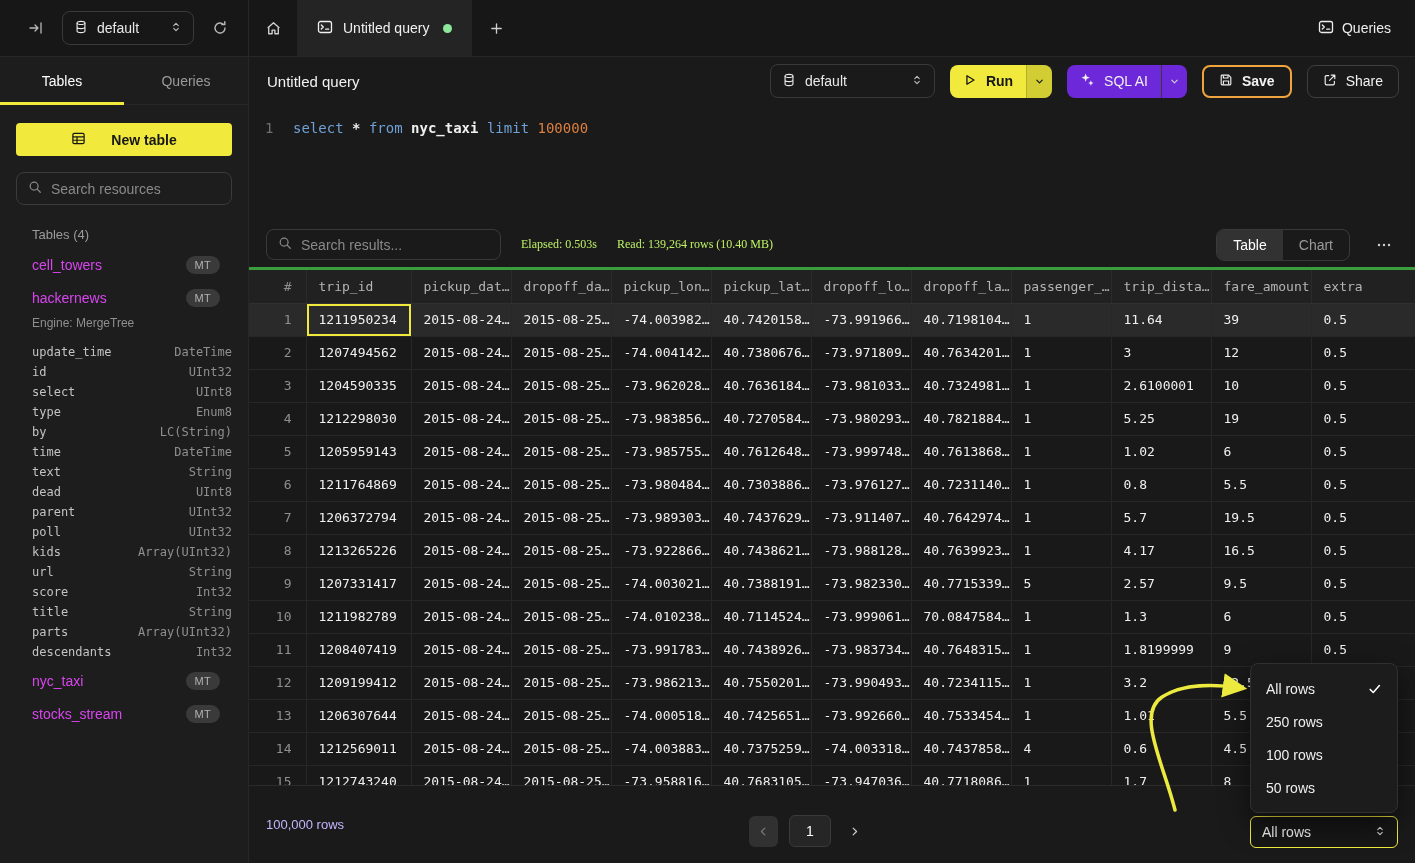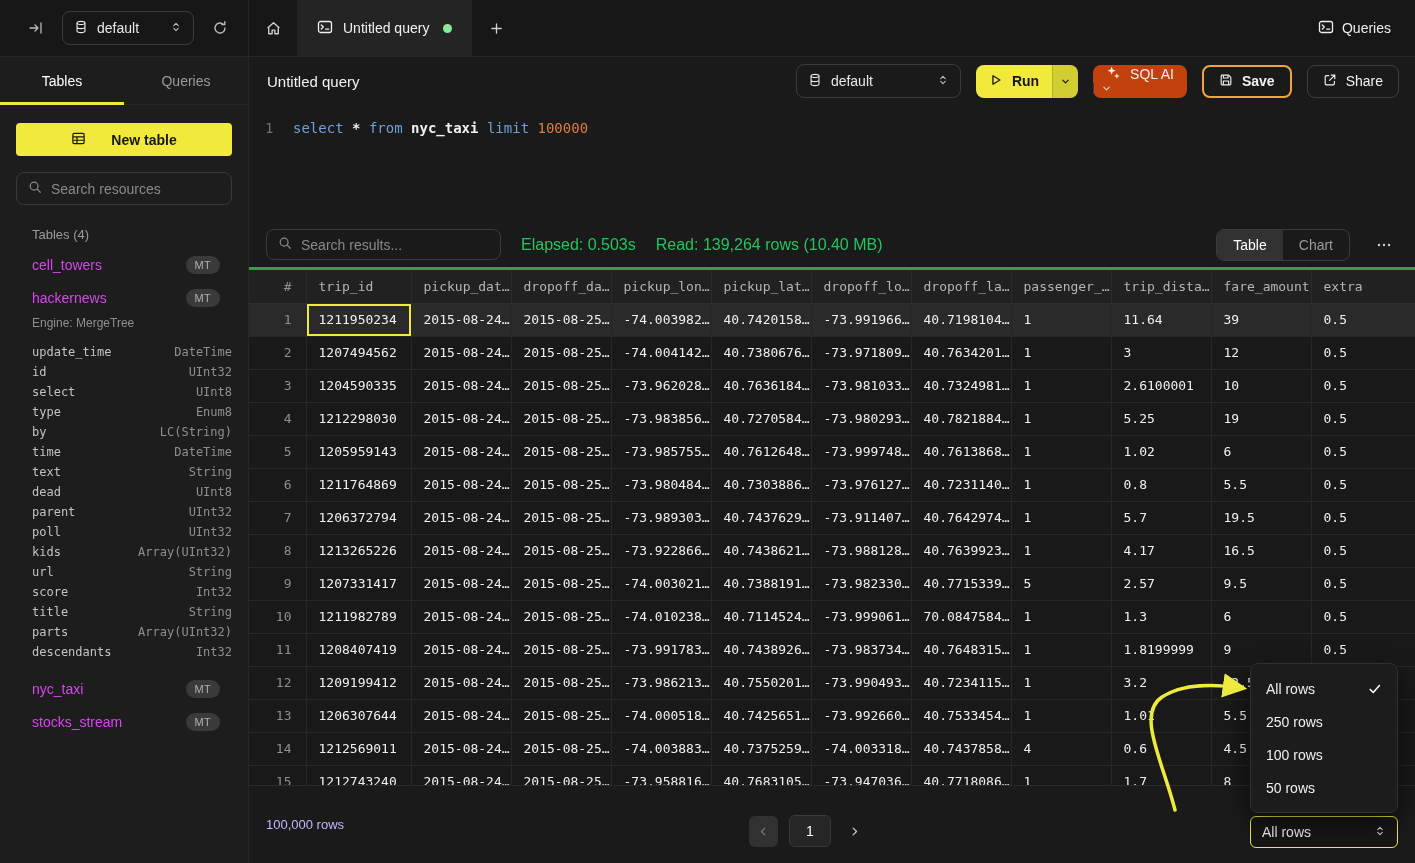--- a/index.html
+++ b/index.html
@@ -52,51 +52,51 @@
   .side-tab.active::after{content:"";position:absolute;left:0;right:0;bottom:-1px;height:3px;background:var(--accent-yellow);}
   .new-table-btn{margin:18px 16px 0;height:33px;background:var(--accent-yellow);color:#161616;border:none;border-radius:4px;font-size:14px;font-weight:600;display:flex;align-items:center;justify-content:center;gap:25px;cursor:pointer;font-family:"Liberation Sans",sans-serif;}
   .search-box{margin:16px 16px 0;height:33px;border:1px solid #3a3a3a;border-radius:8px;display:flex;align-items:center;gap:9px;padding:0 11px;color:#8a8a8a;}
   .search-box input{flex:1;background:transparent;border:none;outline:none;color:#ddd;font-size:14px;font-family:"Liberation Sans",sans-serif;}
   .search-box input::placeholder{color:#8a8a8a;}
   .section-label{margin:22px 16px 6px 32px;font-size:13px;color:#9b9b9b;}
   .tbl-item{height:33px;display:flex;align-items:center;justify-content:space-between;padding:0 28px 0 32px;cursor:pointer;}
   .tbl-name{font-size:14px;color:#d946ef;}
   .mt-badge{background:#3a3a3a;color:#b2b2b2;font-size:11px;border-radius:10px;padding:3px 9px;letter-spacing:.3px;}
   .engine-line{margin:2px 16px 8px 32px;font-size:12px;color:#8f8f8f;}
-  .schema-list{margin:4px 0 10px;}
+  .schema-list{margin:4px 0 2px;}
   .schema-row{display:flex;justify-content:space-between;padding:0 16px 0 32px;font-family:"DejaVu Sans Mono",monospace;font-size:12px;line-height:20px;}
   .schema-name{color:#c3c3c3;}
   .schema-type{color:#8f8f8f;}
 
   
   .query-header{height:48px;flex:0 0 auto;display:flex;align-items:center;padding:0 16px 0 18px;gap:15px;}
   .query-title{font-size:15px;color:#f2f2f2;margin-right:auto;}
   .run-btn{display:flex;align-items:stretch;height:33px;border-radius:8px;overflow:hidden;cursor:pointer;border:none;padding:0;background:var(--accent-yellow);font-family:"Liberation Sans",sans-serif;}
   .run-main{display:flex;align-items:center;gap:9px;padding:0 13px;color:#161616;font-size:14px;font-weight:600;}
   .run-caret{display:flex;align-items:center;justify-content:center;width:26px;background:rgba(0,0,0,0.12);color:#161616;border-left:1px solid rgba(0,0,0,0.15);}
-  .sqlai-btn{display:flex;align-items:center;height:33px;border-radius:8px;background:#c2410c;color:#f0f0f0;border:none;cursor:pointer;font-size:14px;font-family:"Liberation Sans",sans-serif;flex-direction:column;}
+  .sqlai-btn{display:flex;align-items:center;height:33px;border-radius:8px;background:#6d28d9;color:#f0f0f0;border:none;cursor:pointer;font-size:14px;font-family:"Liberation Sans",sans-serif;}
   .sqlai-main{display:flex;align-items:center;gap:9px;padding:0 13px;}
   .sqlai-caret{display:flex;align-items:center;justify-content:center;width:26px;color:#cfcfcf;border-left:1px solid #3a3a3a;align-self:stretch;}
   .save-btn{display:flex;align-items:center;gap:9px;height:33px;padding:0 15px;border-radius:8px;border:2px solid var(--save-highlight);background:transparent;color:#f2f2f2;font-size:14px;font-weight:600;cursor:pointer;font-family:"Liberation Sans",sans-serif;}
   .share-btn{display:flex;align-items:center;gap:9px;height:33px;padding:0 15px;border-radius:8px;border:1px solid #3e3e3e;background:transparent;color:#f2f2f2;font-size:14px;cursor:pointer;font-family:"Liberation Sans",sans-serif;}
 
   
   .editor{height:117px;flex:0 0 auto;padding:12px 0 0;font-family:"DejaVu Sans Mono",monospace;font-size:14px;}
   .editor-line{display:flex;line-height:22px;}
   .gutter{width:44px;text-align:left;padding-left:16px;color:#6f6f6f;flex:0 0 44px;}
   .tok-kw{color:var(--sql-keyword);}
   .tok-ident{color:#f0f0f0;font-weight:bold;}
   .tok-op{color:#f0f0f0;font-weight:bold;}
   .tok-num{color:var(--sql-number);}
   .tok-plain{color:#e0e0e0;}
 
   
   .results-toolbar{height:45px;flex:0 0 auto;display:flex;align-items:center;padding:0 17px;gap:20px;}
   .results-search{width:235px;height:31px;margin:0;}
-  .stat-label{font-size:16px;color:#22c55e;white-space:nowrap;}
+  .stat-label{font-size:12px;color:#bef264;white-space:nowrap;font-family:Liberation Serif, serif;}
   .toolbar-spacer{flex:1;}
   .segmented{display:flex;height:32px;border:1px solid #3a3a3a;border-radius:8px;overflow:hidden;}
   .segment{display:flex;align-items:center;padding:0 16px;font-size:14px;color:#9a9a9a;cursor:pointer;}
   .segment.active{background:#323232;color:#fff;}
   .more-btn{width:28px;height:28px;display:flex;align-items:center;justify-content:center;color:#cfcfcf;cursor:pointer;border-radius:6px;}
 
   
   .grid-wrap{height:518px;flex:0 0 auto;border-top:3px solid var(--table-progress-green);overflow:hidden;background:#191919;}
   table.results{border-collapse:collapse;table-layout:fixed;width:1166px;font-family:"DejaVu Sans Mono",monospace;font-size:13px;}
   table.results th{height:33px;background:#212121;color:#b5b5b5;font-weight:normal;text-align:left;padding:0 0 0 12px;border-right:1px solid var(--border);border-bottom:1px solid #303030;white-space:nowrap;overflow:hidden;}

